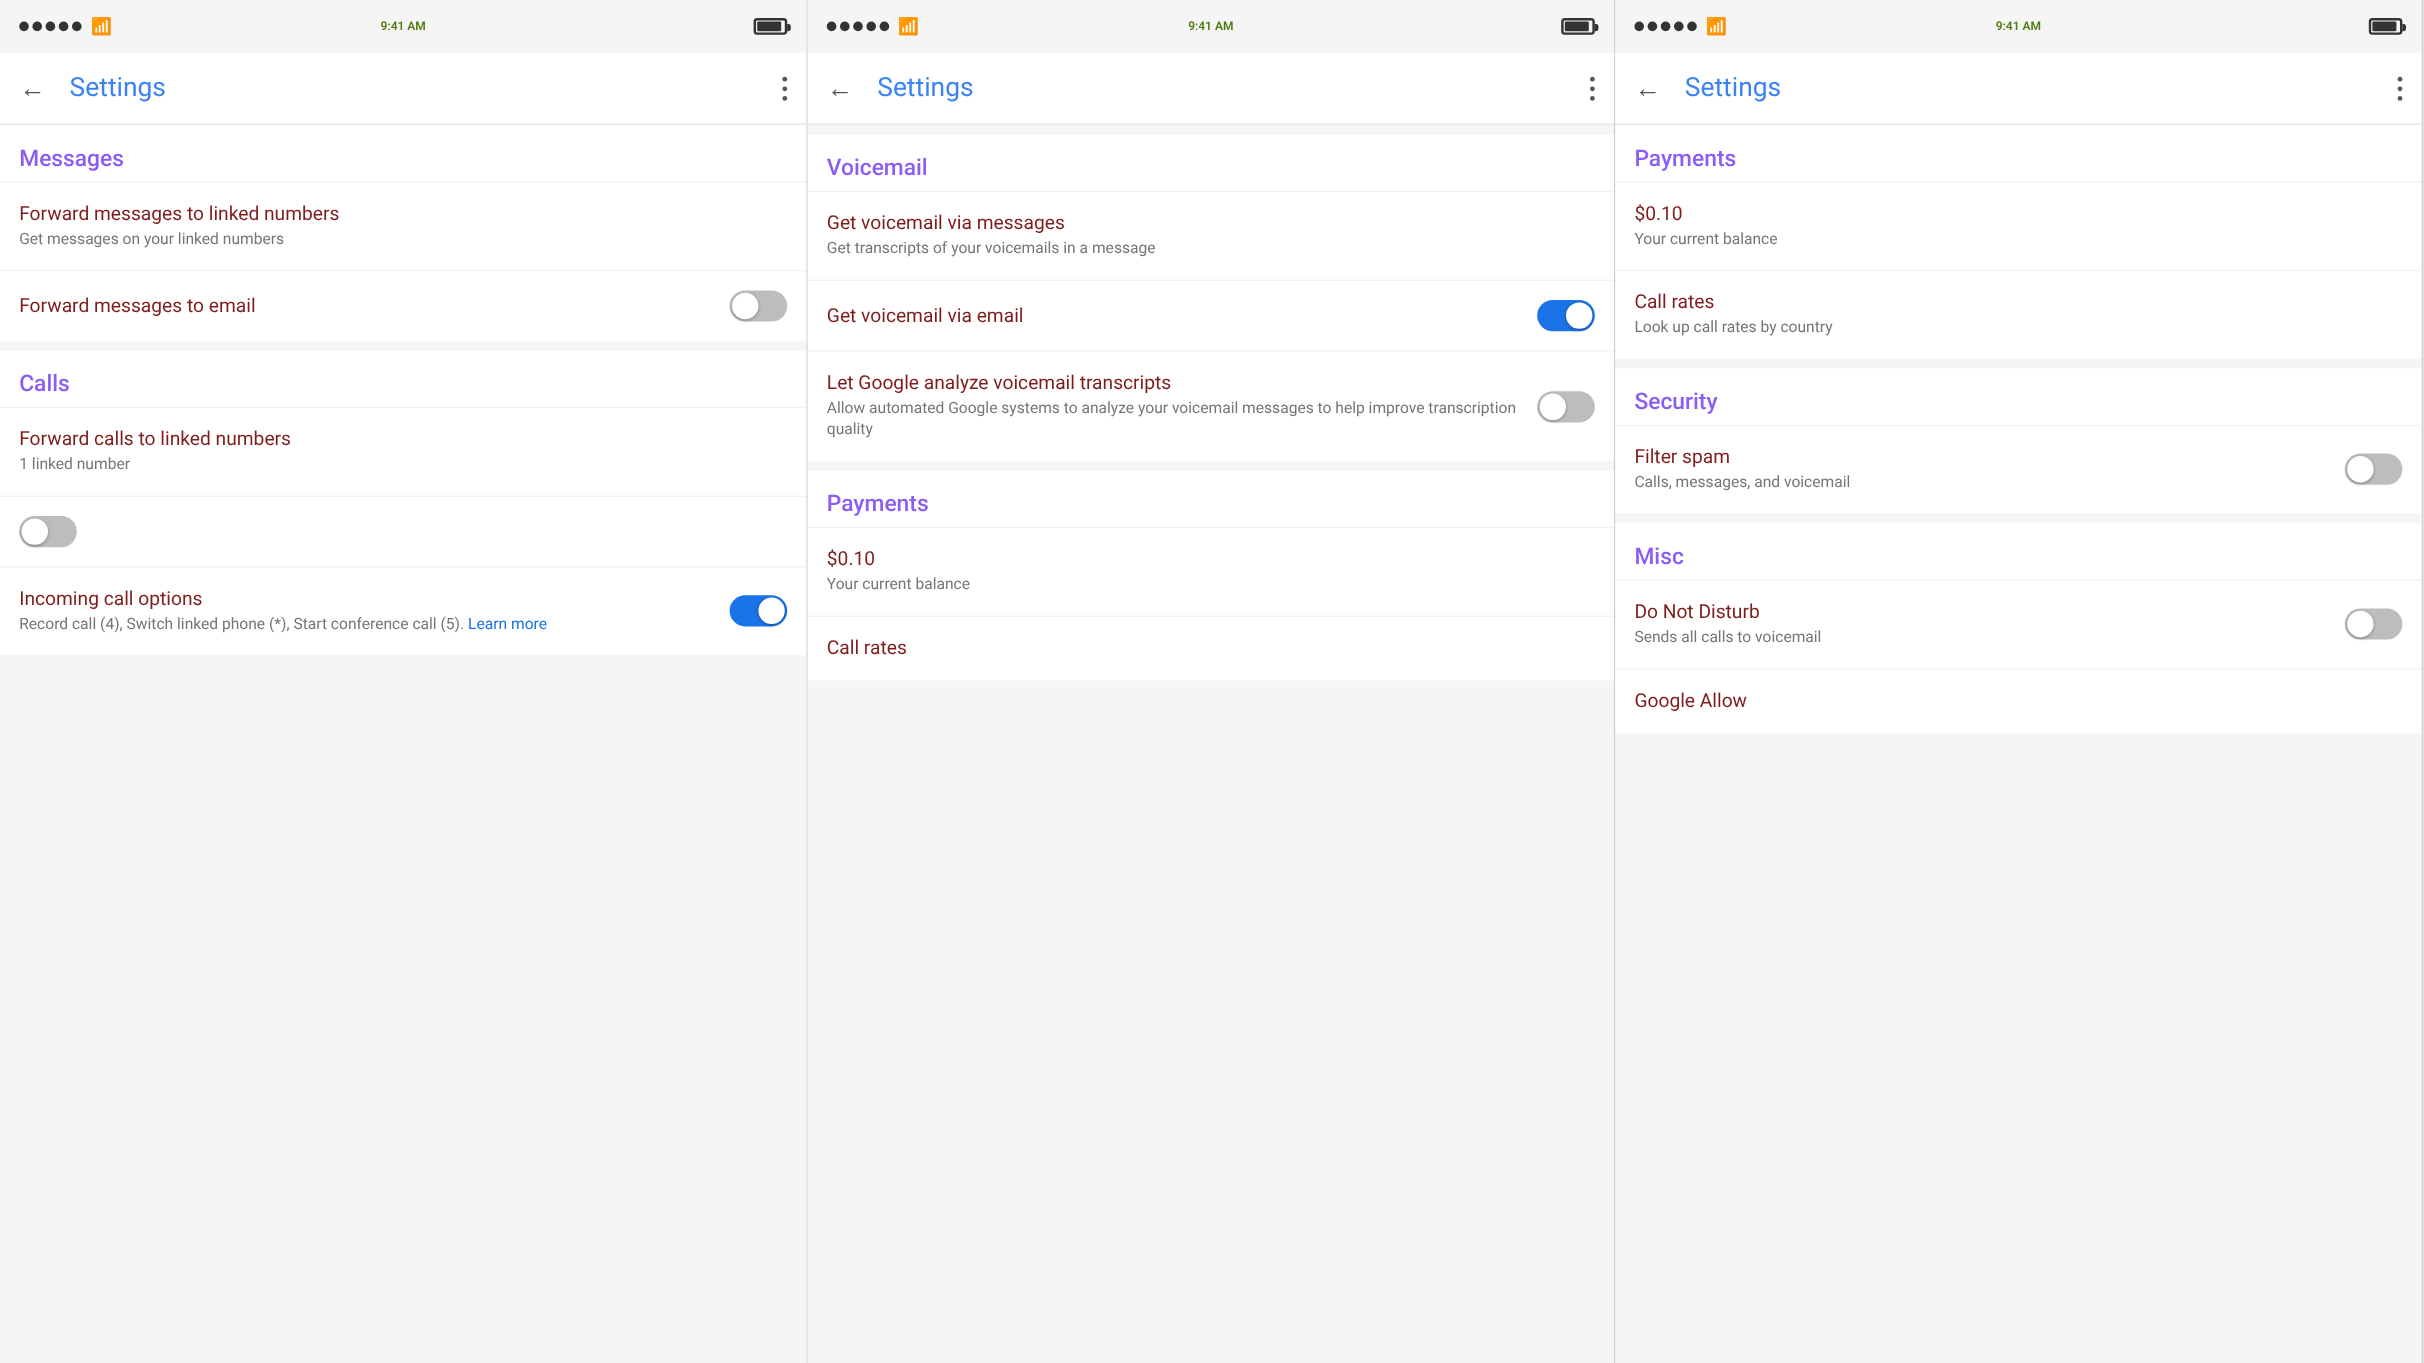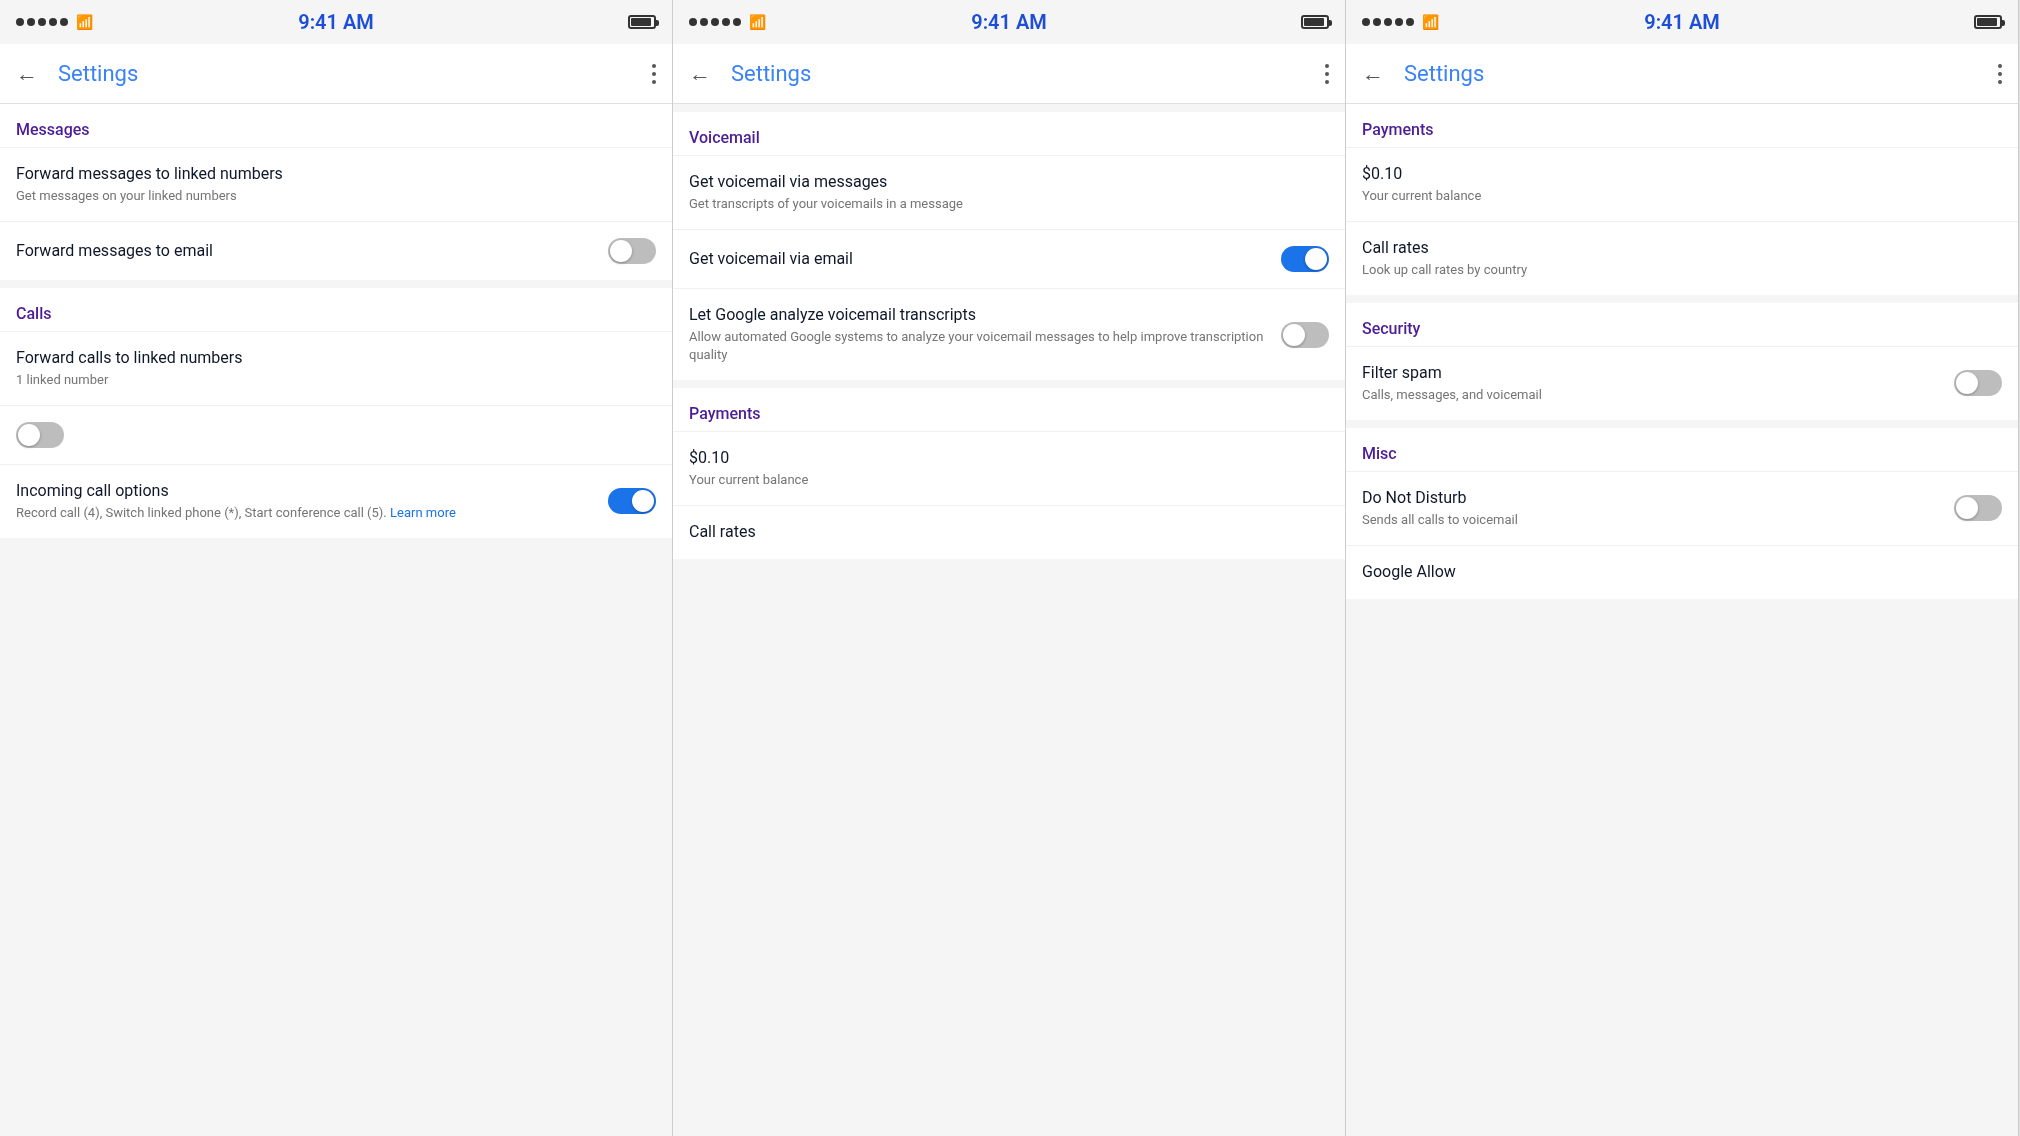--- a/index.html
+++ b/index.html
@@ -42,21 +42,21 @@
     .status-dots {
       display: flex; gap: 3px; align-items: center;
     }
     .status-dot {
       width: 8px; height: 8px; border-radius: 50%; background: #333;
     }
     .wifi-icon {
       font-size: 14px; color: #333; margin-left: 4px;
     }
     .status-time {
-      font-size: 20px; font-weight: 600; color: #1d4ed8;
+      font-size: 10px; font-weight: 600; color: #4d7c0f;
       position: absolute; left: 50%; transform: translateX(-50%);
     }
     .status-right {
       display: flex; align-items: center; gap: 6px;
     }
     .battery-icon {
       width: 28px; height: 14px; border: 2px solid #333; border-radius: 3px; position: relative;
     }
     .battery-icon::after {
       content: ''; position: absolute; right: -5px; top: 3px;
@@ -98,43 +98,43 @@
       overflow-y: auto;
     }
 
     .section-card {
       background: #fff;
       margin-bottom: 8px;
     }
 
     .section-header {
       padding: 16px 16px 8px 16px;
-      font-size: 16px;
+      font-size: 19px;
       font-weight: 500;
-      color: #4c1d95;
+      color: #8b5cf6;
     }
 
     .setting-item {
       padding: 16px 16px;
       display: flex;
       align-items: center;
       justify-content: space-between;
       border-top: 1px solid #f0f0f0;
     }
     .setting-item:first-of-type {
       border-top: none;
     }
 
     .setting-text {
       flex: 1;
       padding-right: 16px;
     }
     .setting-title {
       font-size: 16px;
-      color: #0f172a;
+      color: #7f1d1d;
       font-weight: 400;
       line-height: 1.3;
     }
     .setting-subtitle {
       font-size: 13px;
       color: #757575;
       margin-top: 2px;
       line-height: 1.4;
     }
 

